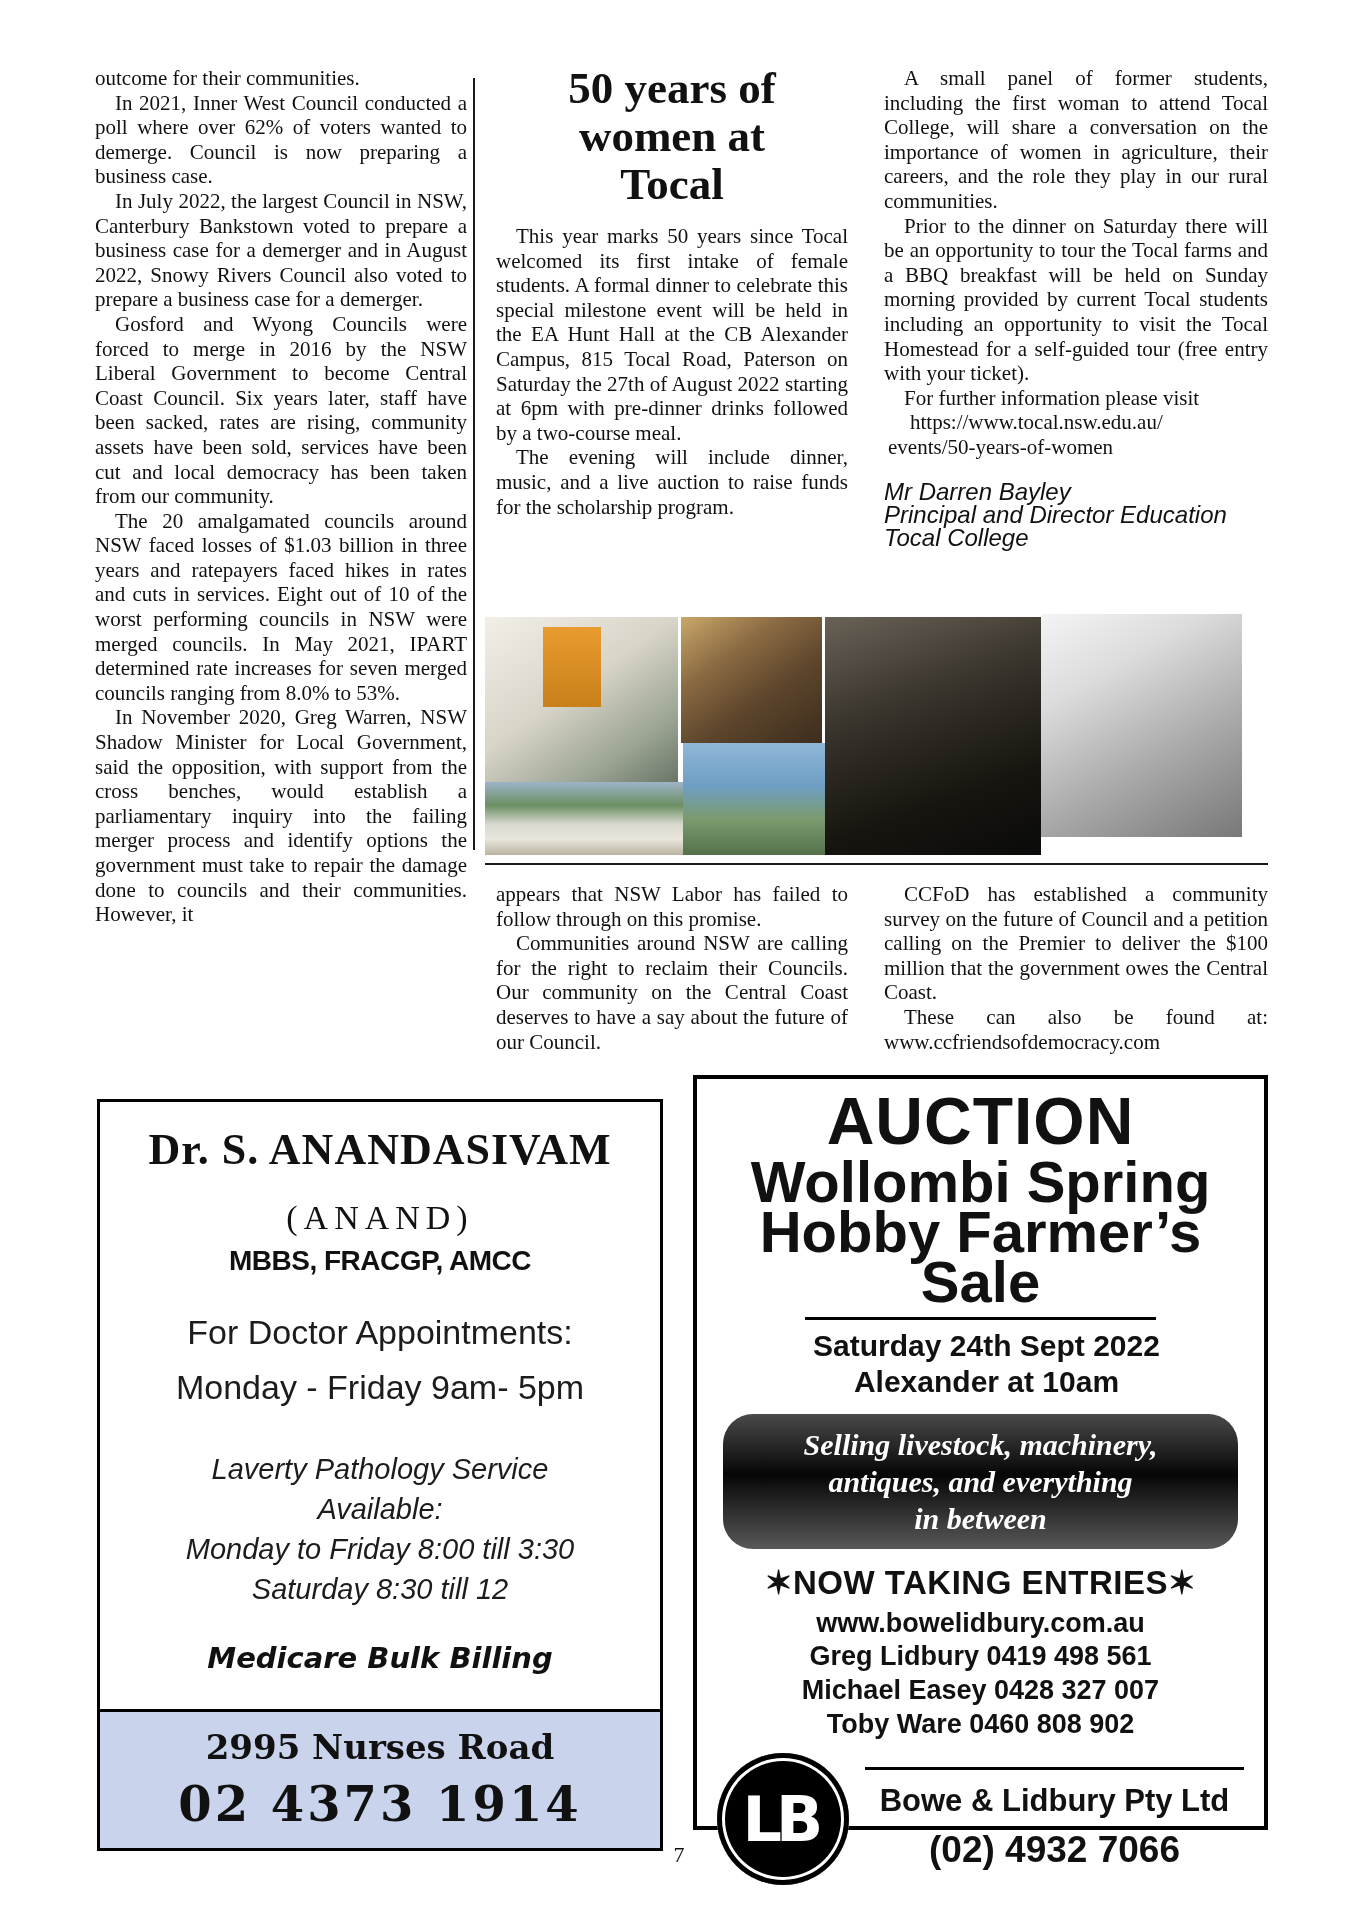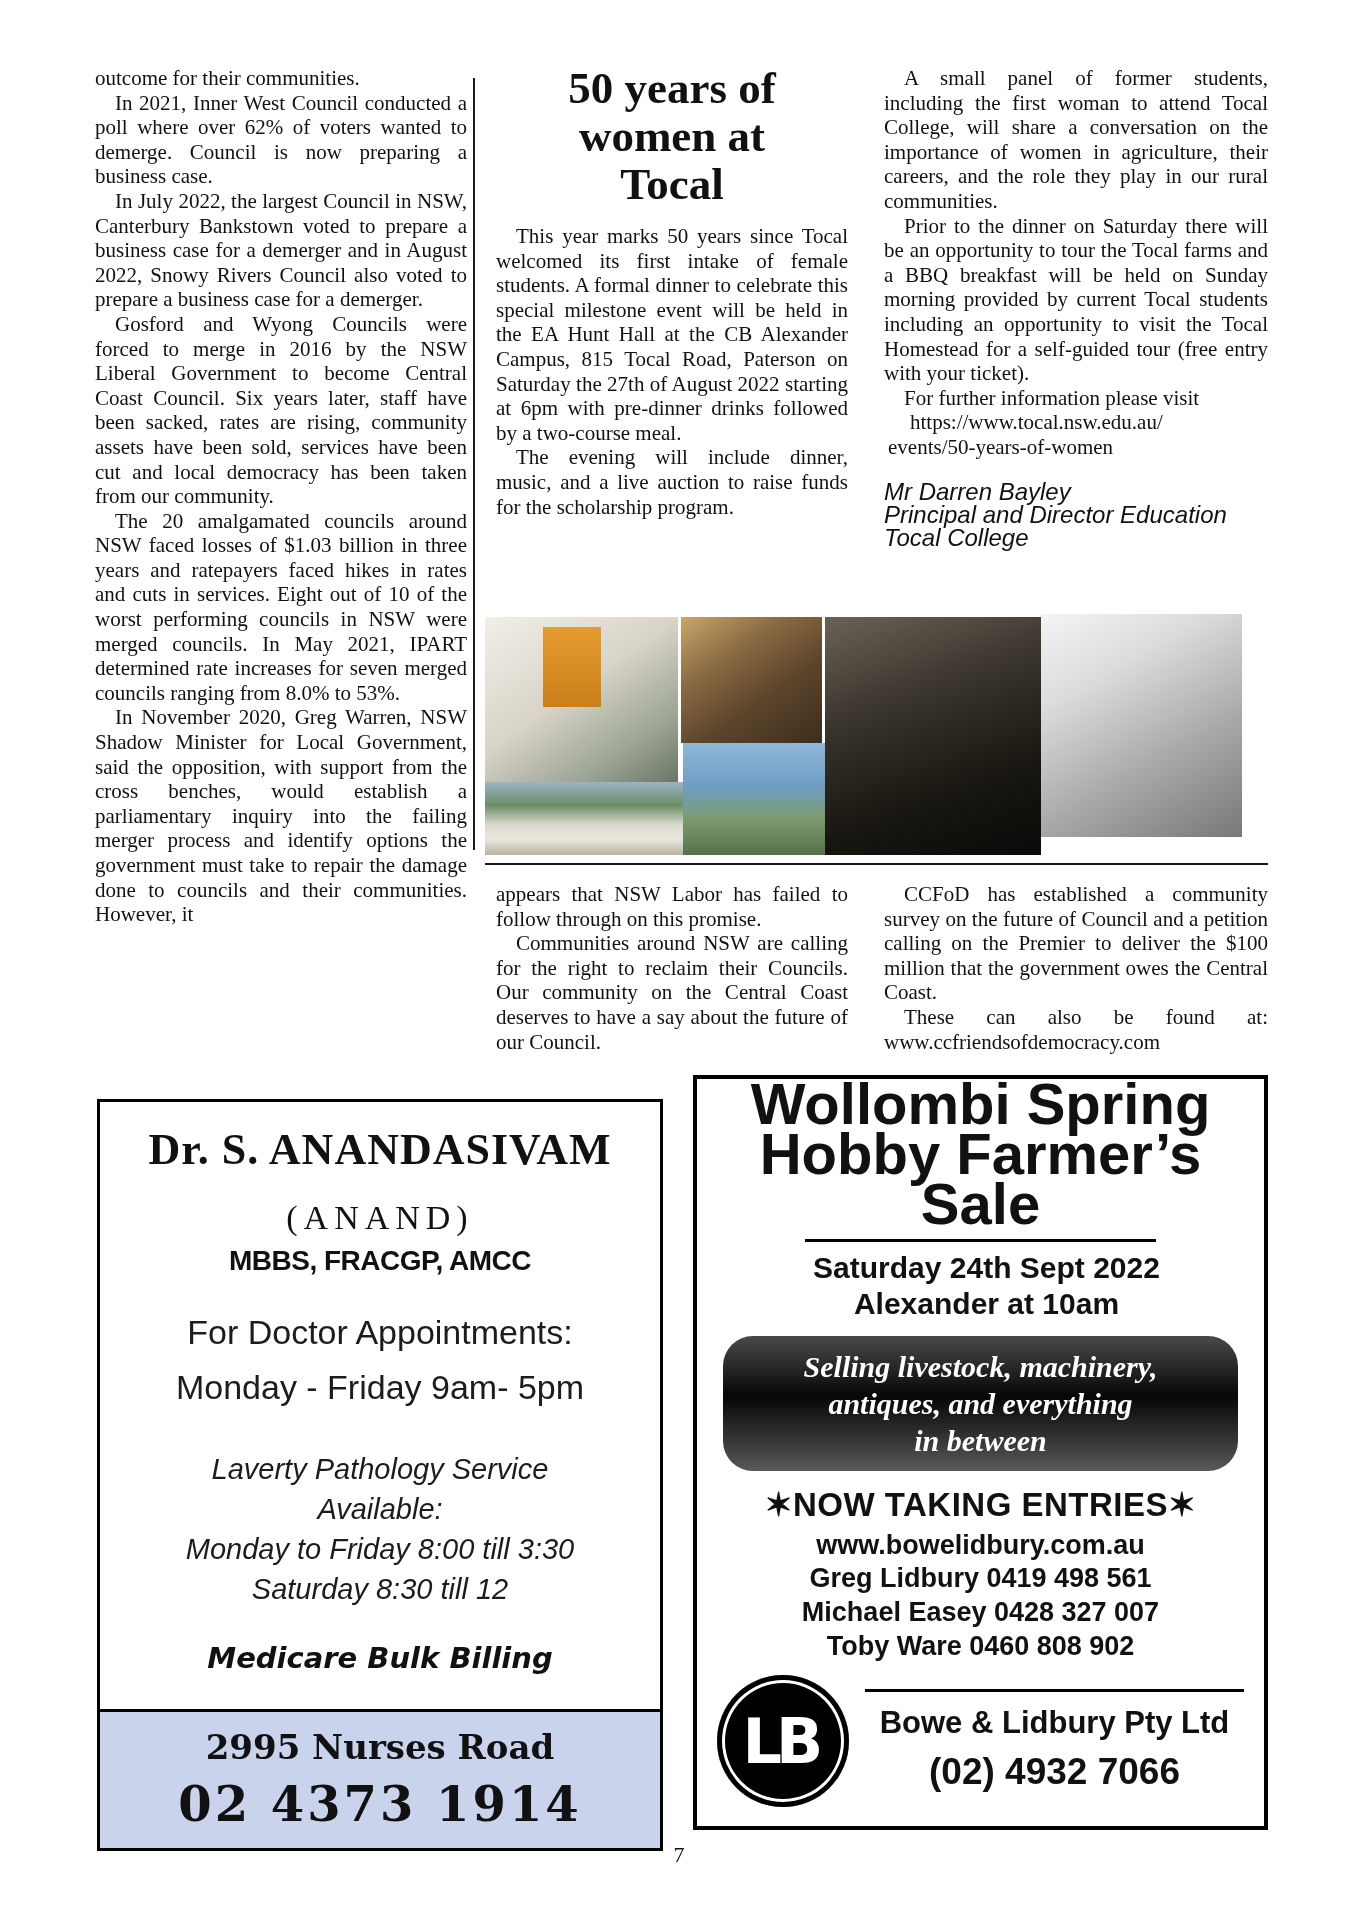--- a/index.html
+++ b/index.html
@@ -150,20 +150,21 @@
       <div>Saturday 8:30 till 12</div>
     </div>
     <div class="doc-billing">Medicare Bulk Billing</div>
     <div class="doc-addr">
       <div class="doc-addr-line">2995 Nurses Road</div>
       <div class="doc-phone">02 4373 1914</div>
     </div>
   </div>
 
   <div id="ad-auction">
+    <div class="auc-title">AUCTION</div>
     <div class="auc-event">Wollombi Spring</div>
     <div class="auc-event">Hobby Farmer’s Sale</div>
     <div class="auc-sep"></div>
     <div class="auc-date">Saturday 24th Sept 2022</div>
     <div class="auc-date">Alexander at 10am</div>
     <div class="auc-pill">
       <div>Selling livestock, machinery,</div>
       <div>antiques, and everything</div>
       <div>in between</div>
     </div>

